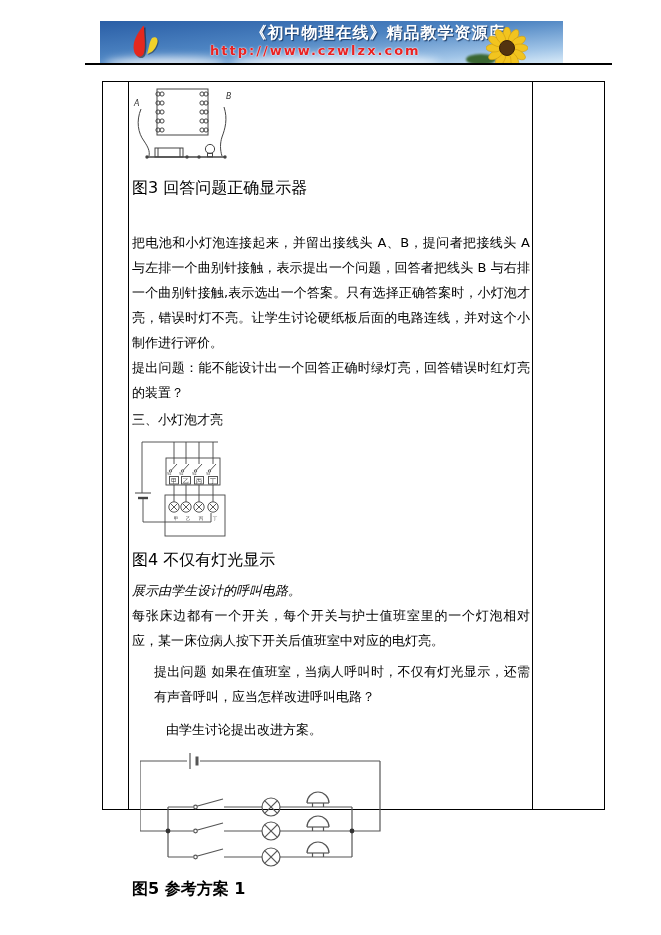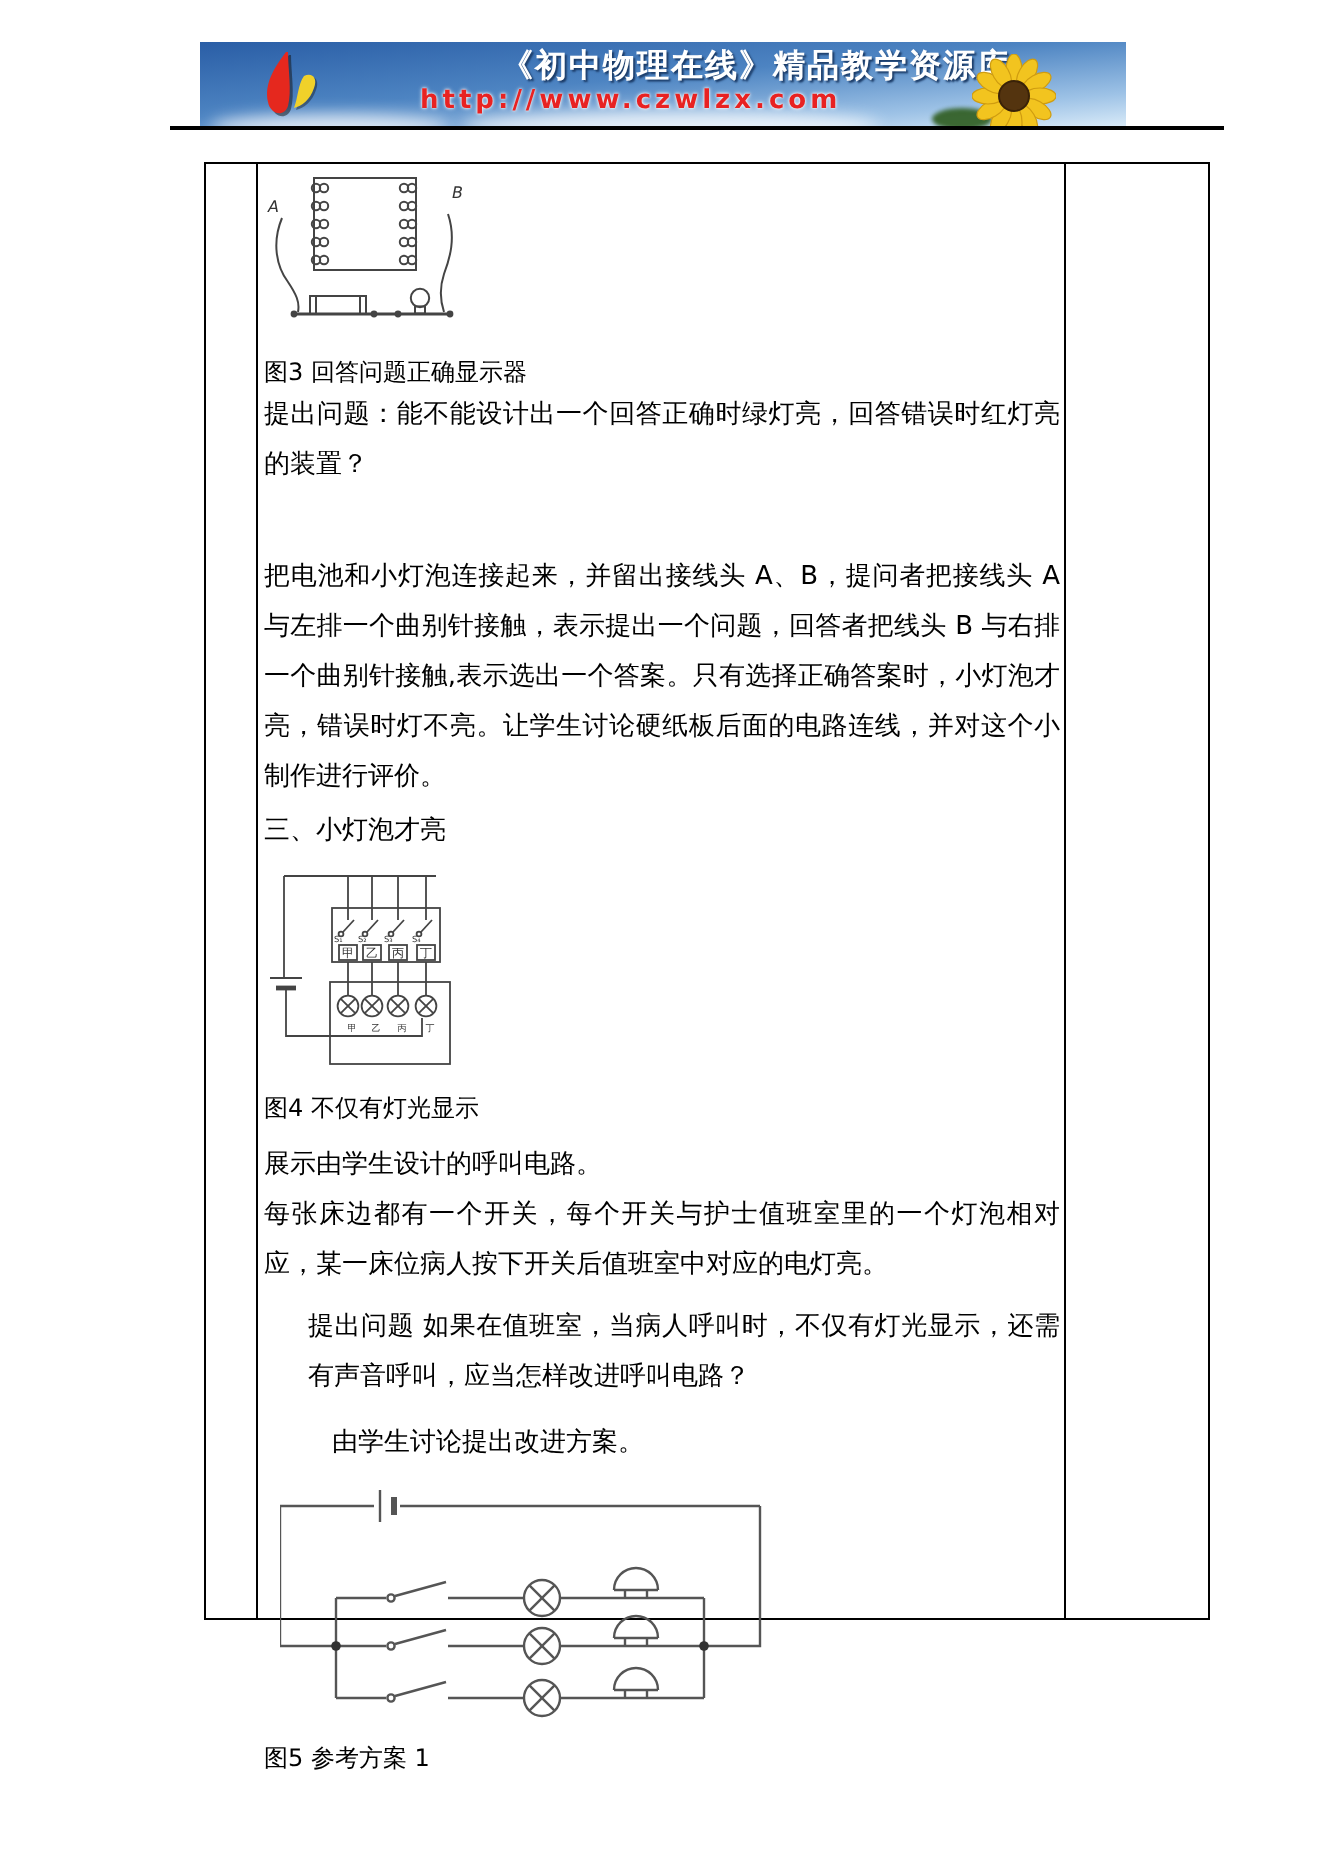--- a/index.html
+++ b/index.html
@@ -37,28 +37,28 @@
     border:1px solid #000;display:flex;box-sizing:border-box;
   }
   .col-left{width:25px;border-right:1px solid #000;}
   .col-main{width:404px;border-right:1px solid #000;padding:0 2px 0 1px;box-sizing:border-box;}
   .col-right{flex:1;}
   
   .fig{display:block;}
   .fig3{margin:3px 0 0 0;}
   .fig4{margin:6px 0 0 2px;}
   .fig5{margin:10px 0 0 10px;}
-  .caption{font-size:12px;margin:6px 0 0 2px;}
+  .caption{font-size:16px;margin:6px 0 0 2px;}
   .cap3{margin-top:7px;}
   .cap4{margin-top:2px;}
-  .cap5{margin-top:-3px;}
+  .cap5{margin-top:-3px;font-weight:bold;}
   .para{font-size:13px;line-height:25px;margin:0 0 0 2px;text-align:justify;}
   .p1{margin-top:31px;}
   .p-heading{margin-top:2px;}
-  .p3{margin-top:7px;}
+  .p3{margin-top:7px;font-style:italic;}
   .p4{margin-top:0;}
   .p5{margin-top:6px;margin-left:24px;}
   .p6{margin-top:8px;margin-left:36px;}
   svg text{font-family:"DejaVu Sans","Liberation Sans",sans-serif;}
 </style>
 </head>
 <body>
 
 <div class="banner">
   <div class="cloud cloud1"></div>
@@ -143,22 +143,22 @@
         <circle cx="17" cy="72" r="1.7"></circle>
           <circle cx="57" cy="72" r="1.7"></circle>
         <circle cx="69" cy="72" r="1.7"></circle>
           <circle cx="95" cy="72" r="1.7"></circle>
       </g>
       <text x="4" y="21" font-size="8" font-style="italic" fill="#333">A</text>
       <text x="96" y="14" font-size="8" font-style="italic" fill="#333">B</text>
     </svg>
     <p class="caption cap3">图3 回答问题正确显示器</p>
 
+    <p class="para p1">把电池和小灯泡连接起来，并留出接线头 A、B，提问者把接线头 A 与左排一个曲别针接触，表示提出一个问题，回答者把线头 B 与右排一个曲别针接触,表示选出一个答案。只有选择正确答案时，小灯泡才亮，错误时灯不亮。让学生讨论硬纸板后面的电路连线，并对这个小制作进行评价。</p>
     <p class="para">提出问题：能不能设计出一个回答正确时绿灯亮，回答错误时红灯亮的装置？</p>
-    <p class="para p1">把电池和小灯泡连接起来，并留出接线头 A、B，提问者把接线头 A 与左排一个曲别针接触，表示提出一个问题，回答者把线头 B 与右排一个曲别针接触,表示选出一个答案。只有选择正确答案时，小灯泡才亮，错误时灯不亮。让学生讨论硬纸板后面的电路连线，并对这个小制作进行评价。</p>
     <p class="para p-heading">三、小灯泡才亮</p>
 
     <svg class="fig fig4" width="128" height="110" viewBox="0 0 128 110">
       <g stroke="#444" fill="none" stroke-width="0.9">
         <path d="M10,4 H86"></path>
         <path d="M10,4 V55"></path>
         <g>
           <line x1="3" y1="55" x2="19" y2="55" stroke-width="1"></line>
           <line x1="6" y1="60" x2="16" y2="60" stroke-width="2.4"></line>
         </g>

